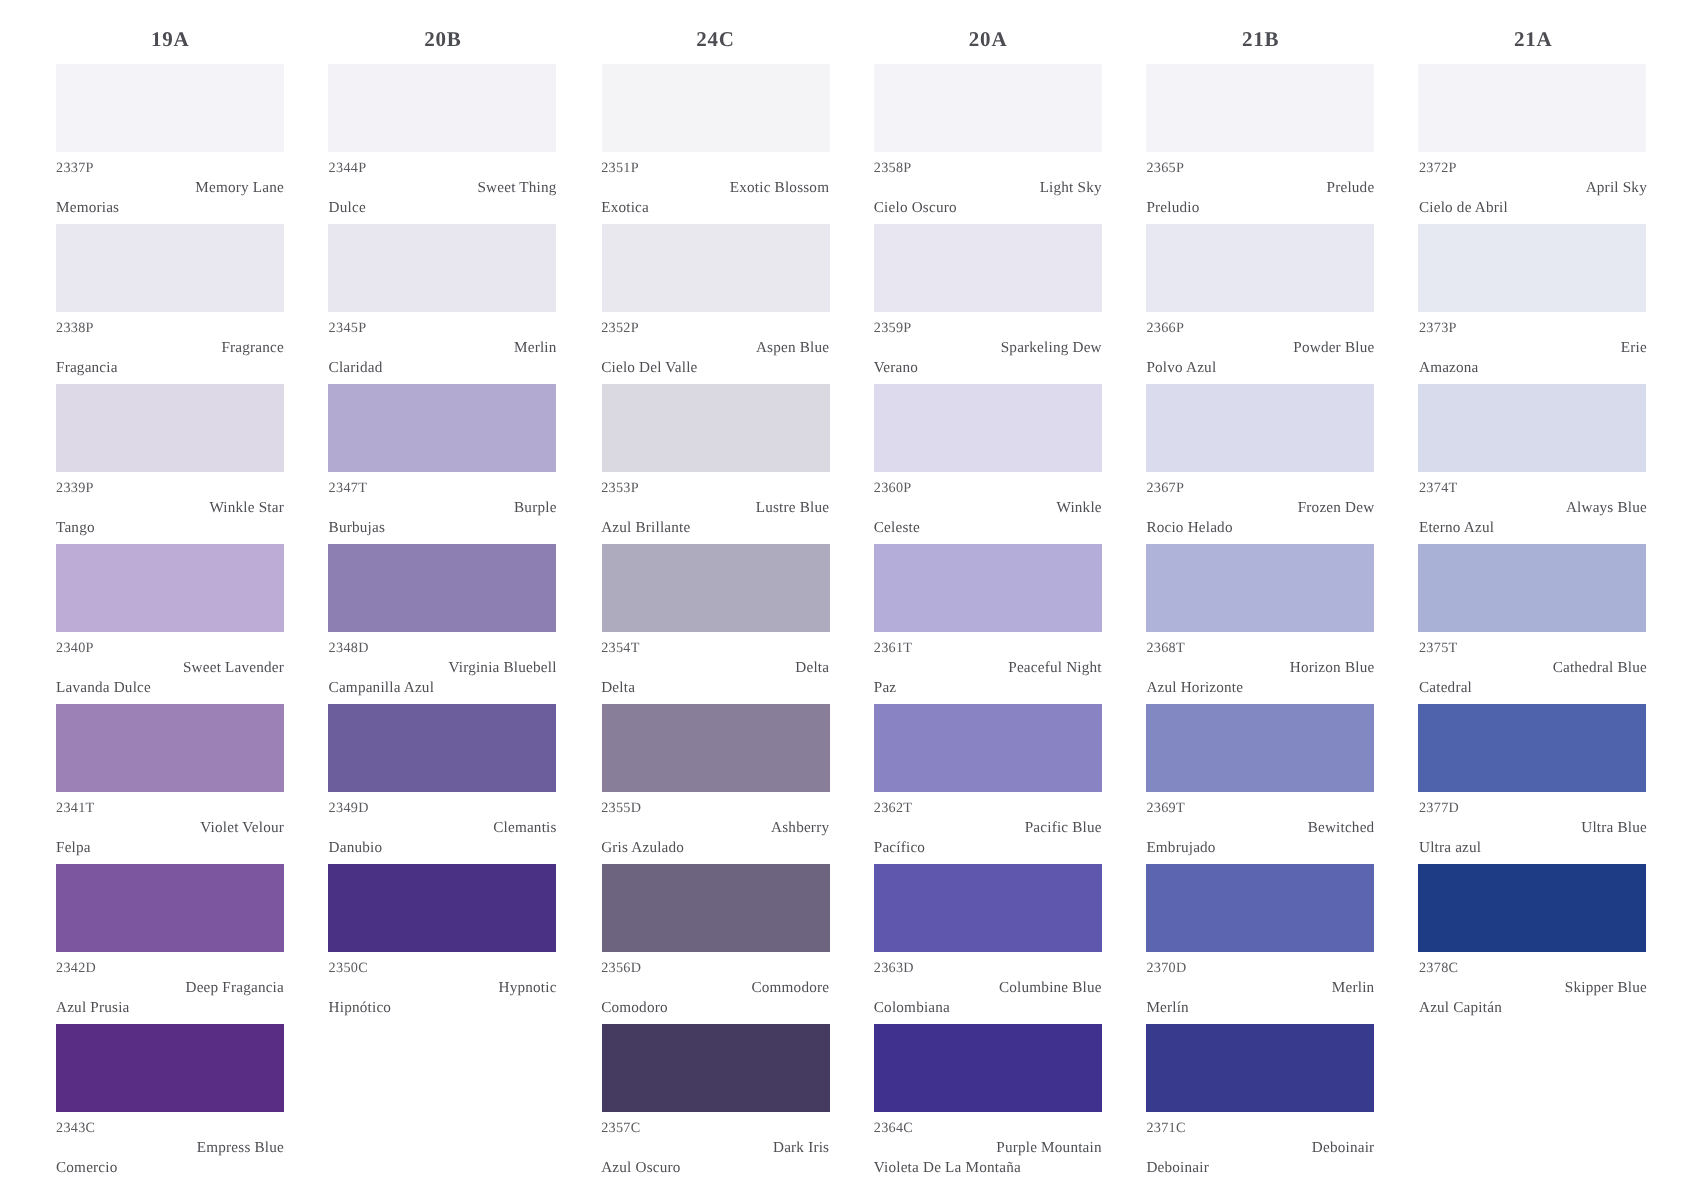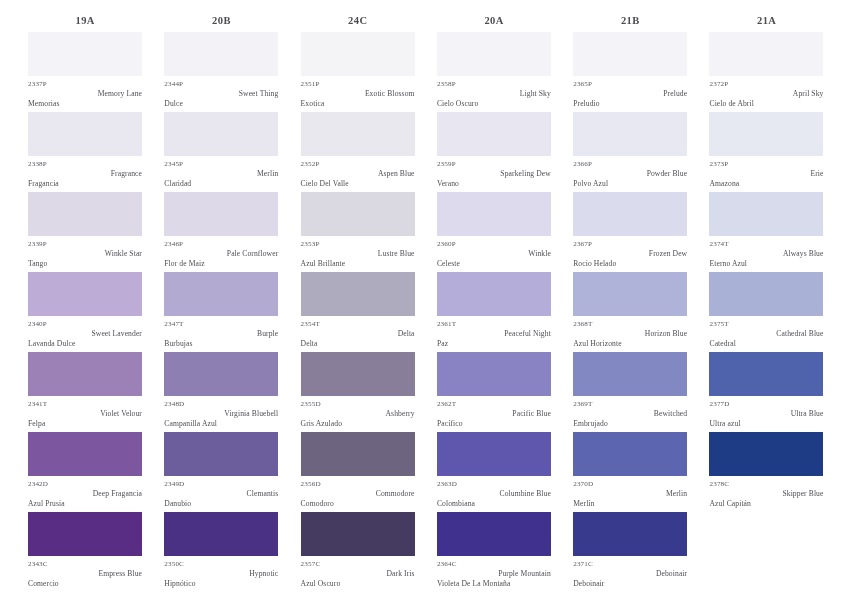--- a/index.html
+++ b/index.html
@@ -169,28 +169,20 @@
           </div>
           <div class="chip">
             <div class="chip-swatch" style="background-color: rgb(232, 230, 239);"></div>
             <div class="chip-text">
               <div class="chip-code">2345P</div>
               <div class="chip-name">Merlin</div>
               <div class="chip-name-es">Claridad</div>
             </div>
           </div>
           <div class="chip">
-            <div class="chip-swatch" style="background-color: rgb(221, 217, 232);"></div>
-            <div class="chip-text">
-              <div class="chip-code">2346P</div>
-              <div class="chip-name">Pale Cornflower</div>
-              <div class="chip-name-es">Flor de Maiz</div>
-            </div>
-          </div>
-          <div class="chip">
             <div class="chip-swatch" style="background-color: rgb(179, 170, 210);"></div>
             <div class="chip-text">
               <div class="chip-code">2347T</div>
               <div class="chip-name">Burple</div>
               <div class="chip-name-es">Burbujas</div>
             </div>
           </div>
           <div class="chip">
             <div class="chip-swatch" style="background-color: rgb(142, 127, 178);"></div>
             <div class="chip-text">

